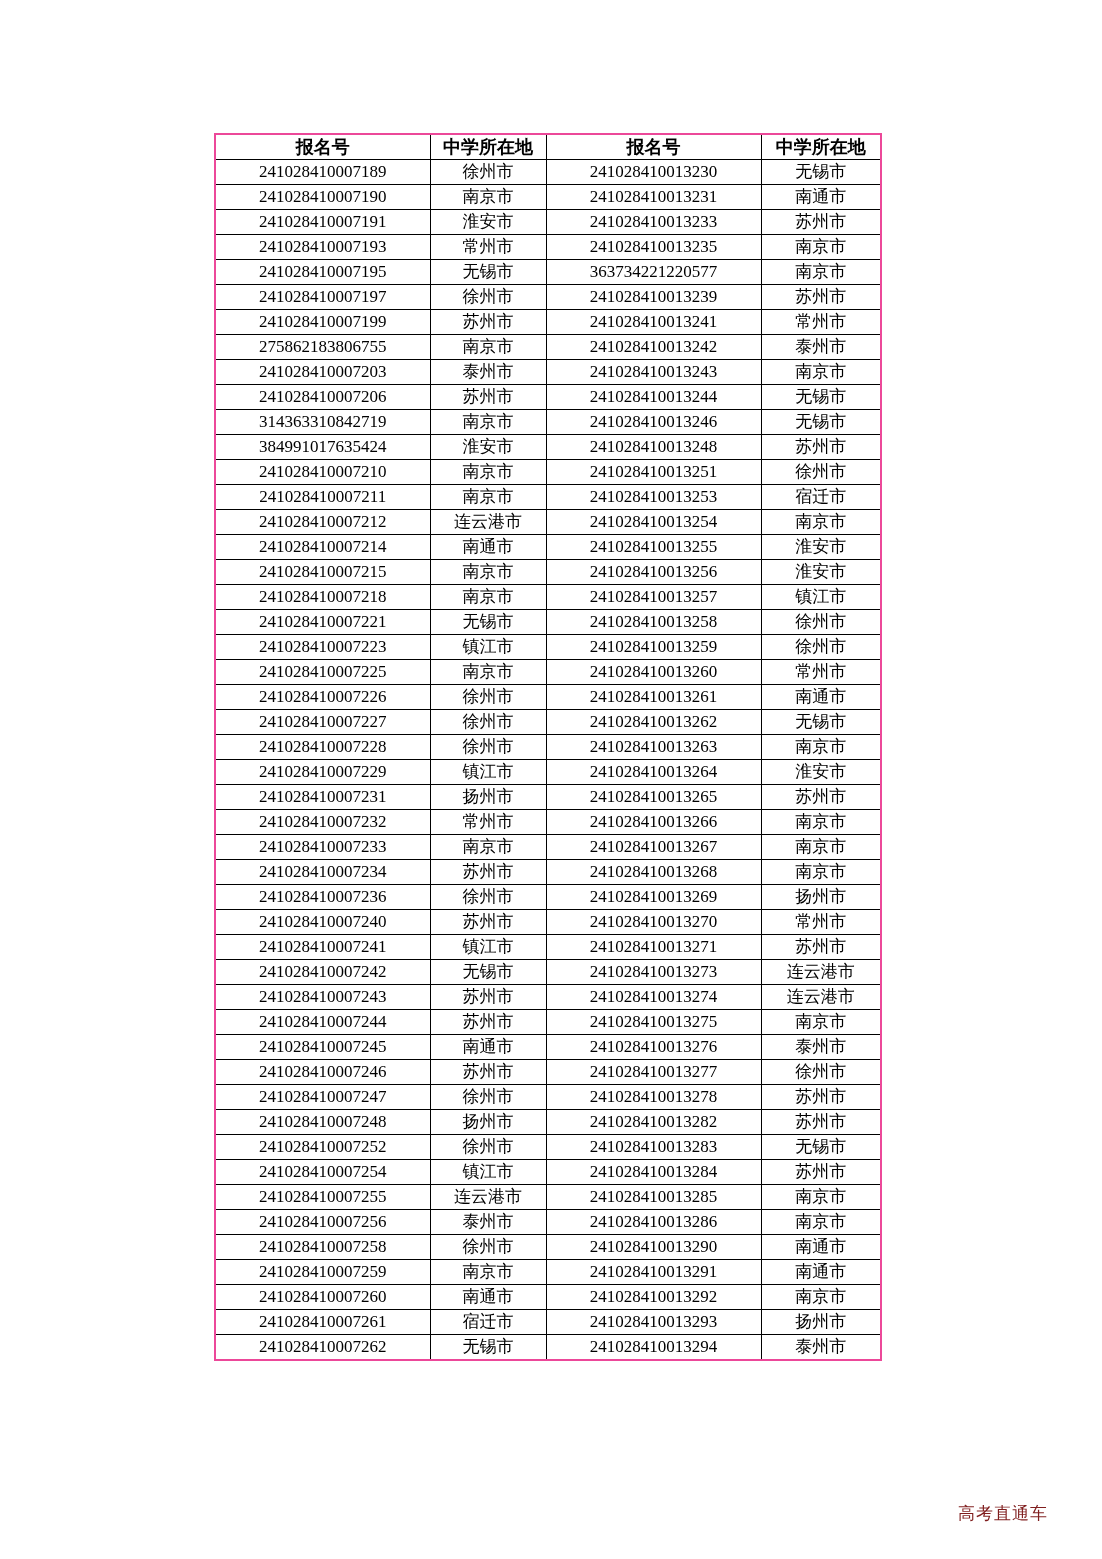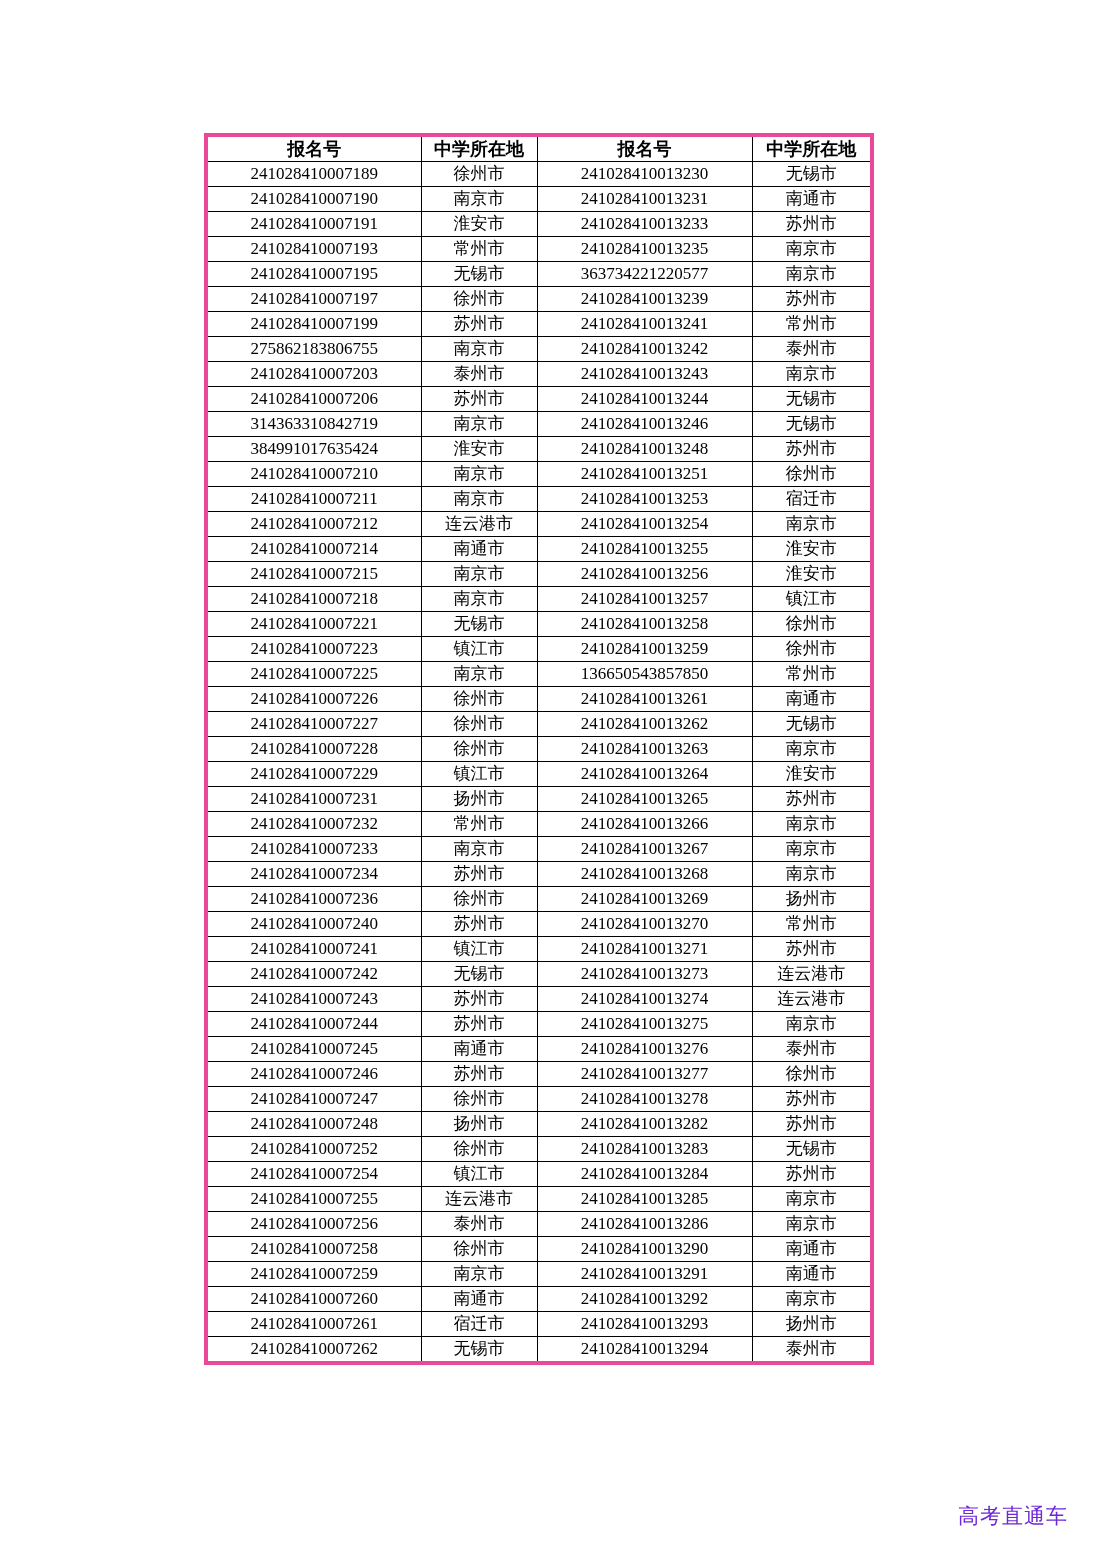--- a/index.html
+++ b/index.html
@@ -9,26 +9,26 @@
   }
   body {
     position: relative;
     width: 1102px;
     height: 1559px;
     font-family: "Liberation Serif", "DejaVu Serif", serif;
     color: #000000;
   }
   .doc-table {
     position: absolute;
-    left: 204px;
+    left: 214px;
     top: 133px;
     border-collapse: collapse;
     table-layout: fixed;
     width: 666px;
-    border: 4px solid #ec4899;
+    border: 2px solid #ec4899;
   }
   .doc-table th,
   .doc-table td {
     border: 1px solid #000000;
     height: 24px;
     padding: 0 2px;
     text-align: center;
     vertical-align: middle;
     font-size: 17px;
     line-height: 24px;
@@ -40,22 +40,22 @@
     font-size: 18px;
   }
   col.c-num { width: 215px; }
   col.c-city { width: 116px; }
   col.c-num2 { width: 215px; }
   col.c-city2 { width: 120px; }
   .watermark {
     position: absolute;
     left: 958px;
     top: 1502px;
-    font-size: 21px;
-    color: #6d28d9;
+    font-size: 17px;
+    color: #7f1d1d;
     font-family: Liberation Mono, monospace;
     letter-spacing: 1px;
   }
 </style>
 </head>
 <body>
 
 <table class="doc-table">
   <colgroup>
     <col class="c-num">
@@ -188,21 +188,21 @@
       </tr>
       <tr>
         <td>241028410007223</td>
         <td>镇江市</td>
         <td>241028410013259</td>
         <td>徐州市</td>
       </tr>
       <tr>
         <td>241028410007225</td>
         <td>南京市</td>
-        <td>136650543857850</td>
+        <td>241028410013260</td>
         <td>常州市</td>
       </tr>
       <tr>
         <td>241028410007226</td>
         <td>徐州市</td>
         <td>241028410013261</td>
         <td>南通市</td>
       </tr>
       <tr>
         <td>241028410007227</td>

